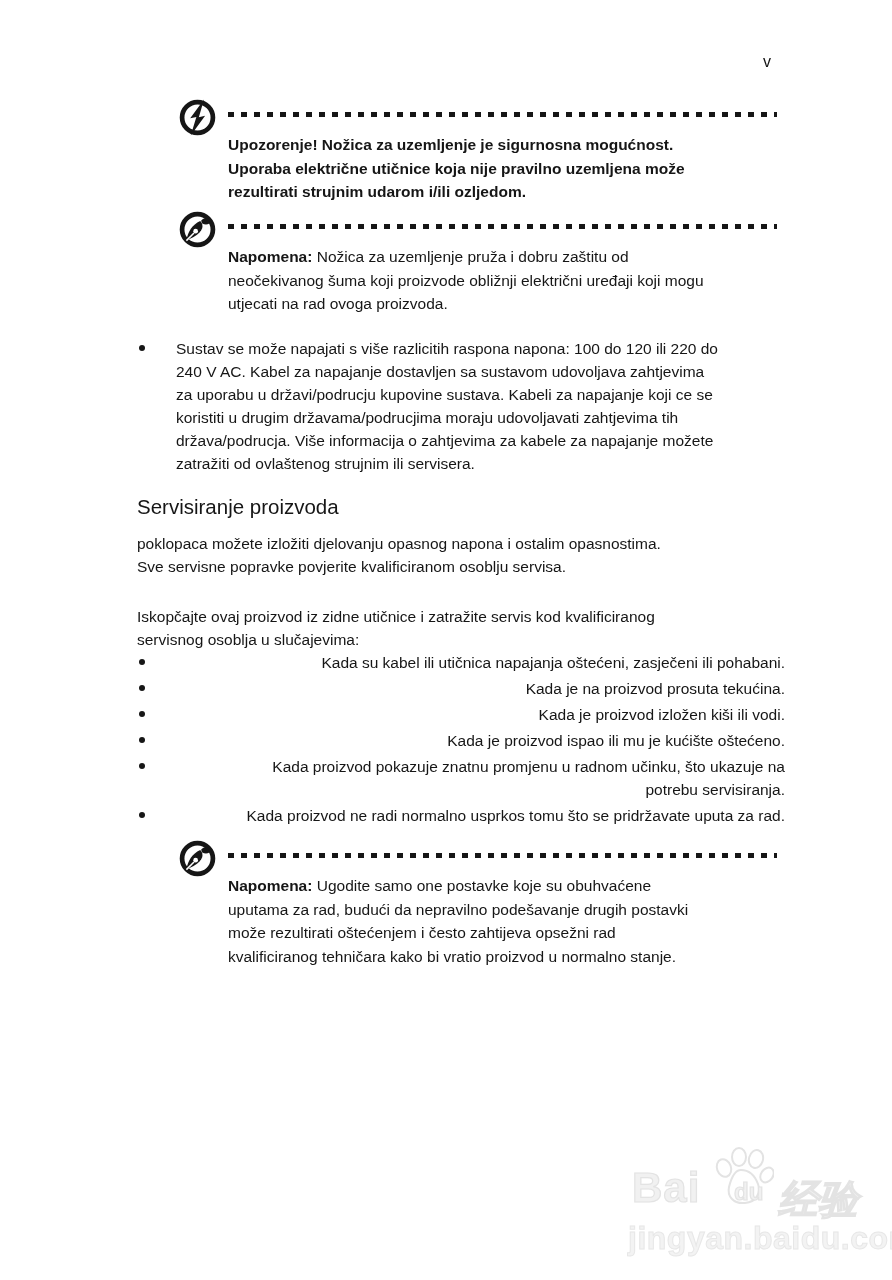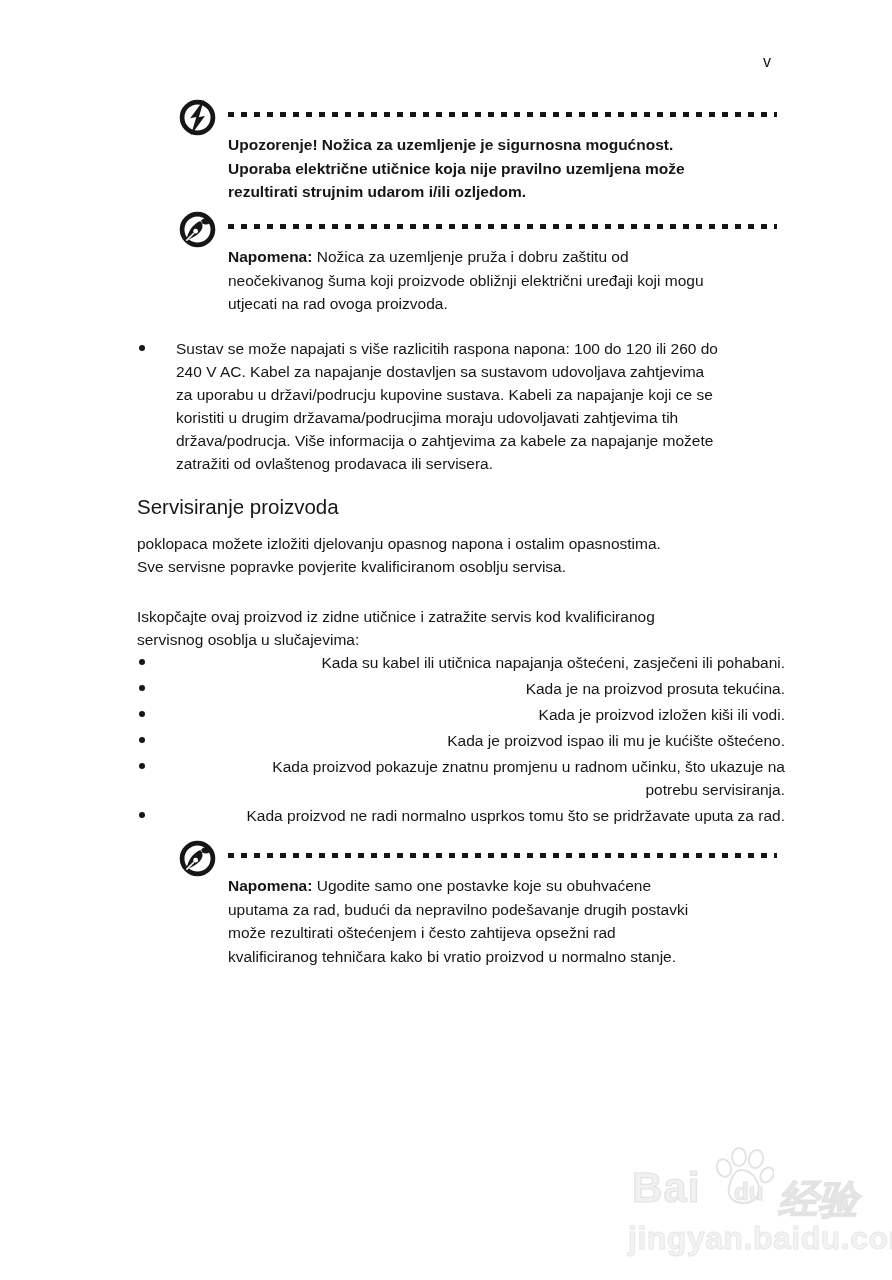--- a/index.html
+++ b/index.html
@@ -140,26 +140,26 @@
       <div class="callout-text">
         <div class="line"><span class="bold">Napomena:</span><span> Nožica za uzemljenje pruža i dobru zaštitu od</span></div>
         <div class="line">neočekivanog šuma koji proizvode obližnji električni uređaji koji mogu</div>
         <div class="line">utjecati na rad ovoga proizvoda.</div>
       </div>
     </div>
   </div>
 
   <div class="abs" style="left:137px; top:337px; width:648px;">
     <div class="bullet-item">
-      <div class="line">Sustav se može napajati s više razlicitih raspona napona: 100 do 120 ili 260 do</div>
+      <div class="line">Sustav se može napajati s više razlicitih raspona napona: 100 do 120 ili 220 do</div>
       <div class="line">240 V AC. Kabel za napajanje dostavljen sa sustavom udovoljava zahtjevima</div>
       <div class="line">za uporabu u državi/podrucju kupovine sustava. Kabeli za napajanje koji ce se</div>
       <div class="line">koristiti u drugim državama/podrucjima moraju udovoljavati zahtjevima tih</div>
       <div class="line">država/podrucja. Više informacija o zahtjevima za kabele za napajanje možete</div>
-      <div class="line">zatražiti od ovlaštenog prodavaca ili servisera.</div>
+      <div class="line">zatražiti od ovlaštenog strujnim ili servisera.</div>
     </div>
   </div>
 
   <div class="heading">Servisiranje proizvoda</div>
 
   <div class="para" style="top:532px;">
     <div class="line">poklopaca možete izložiti djelovanju opasnog napona i ostalim opasnostima.</div>
     <div class="line">Sve servisne popravke povjerite kvalificiranom osoblju servisa.</div>
   </div>
 

